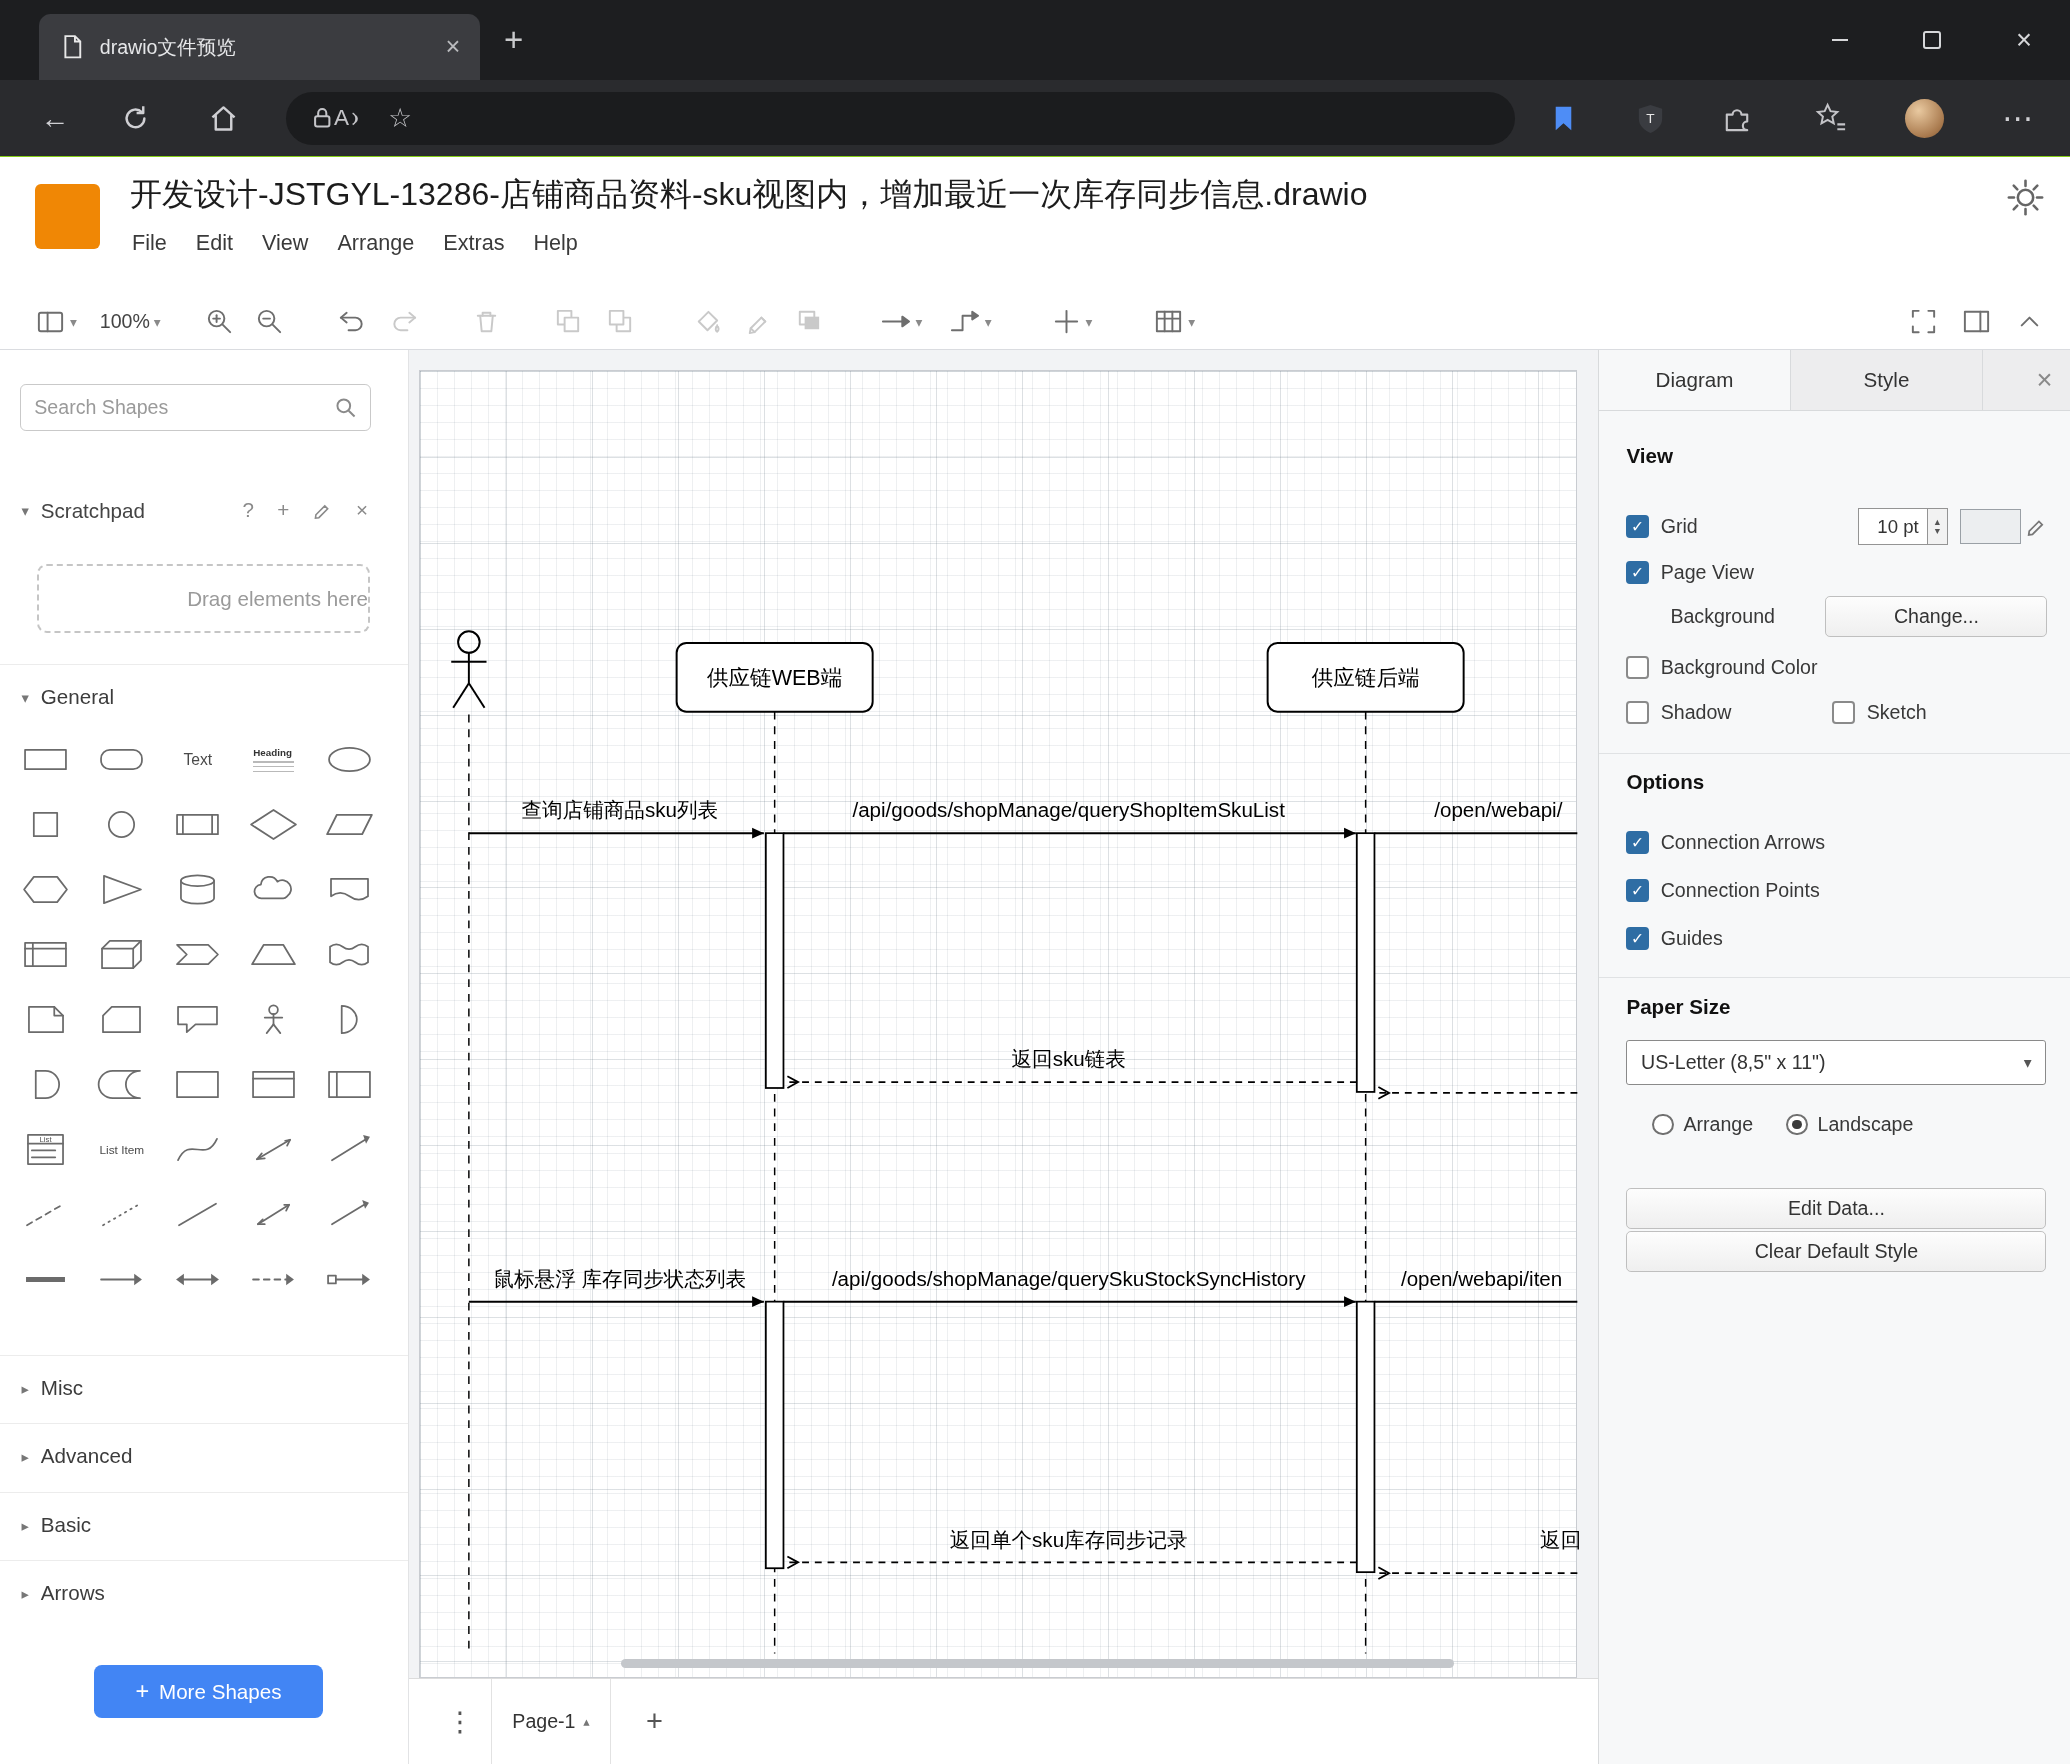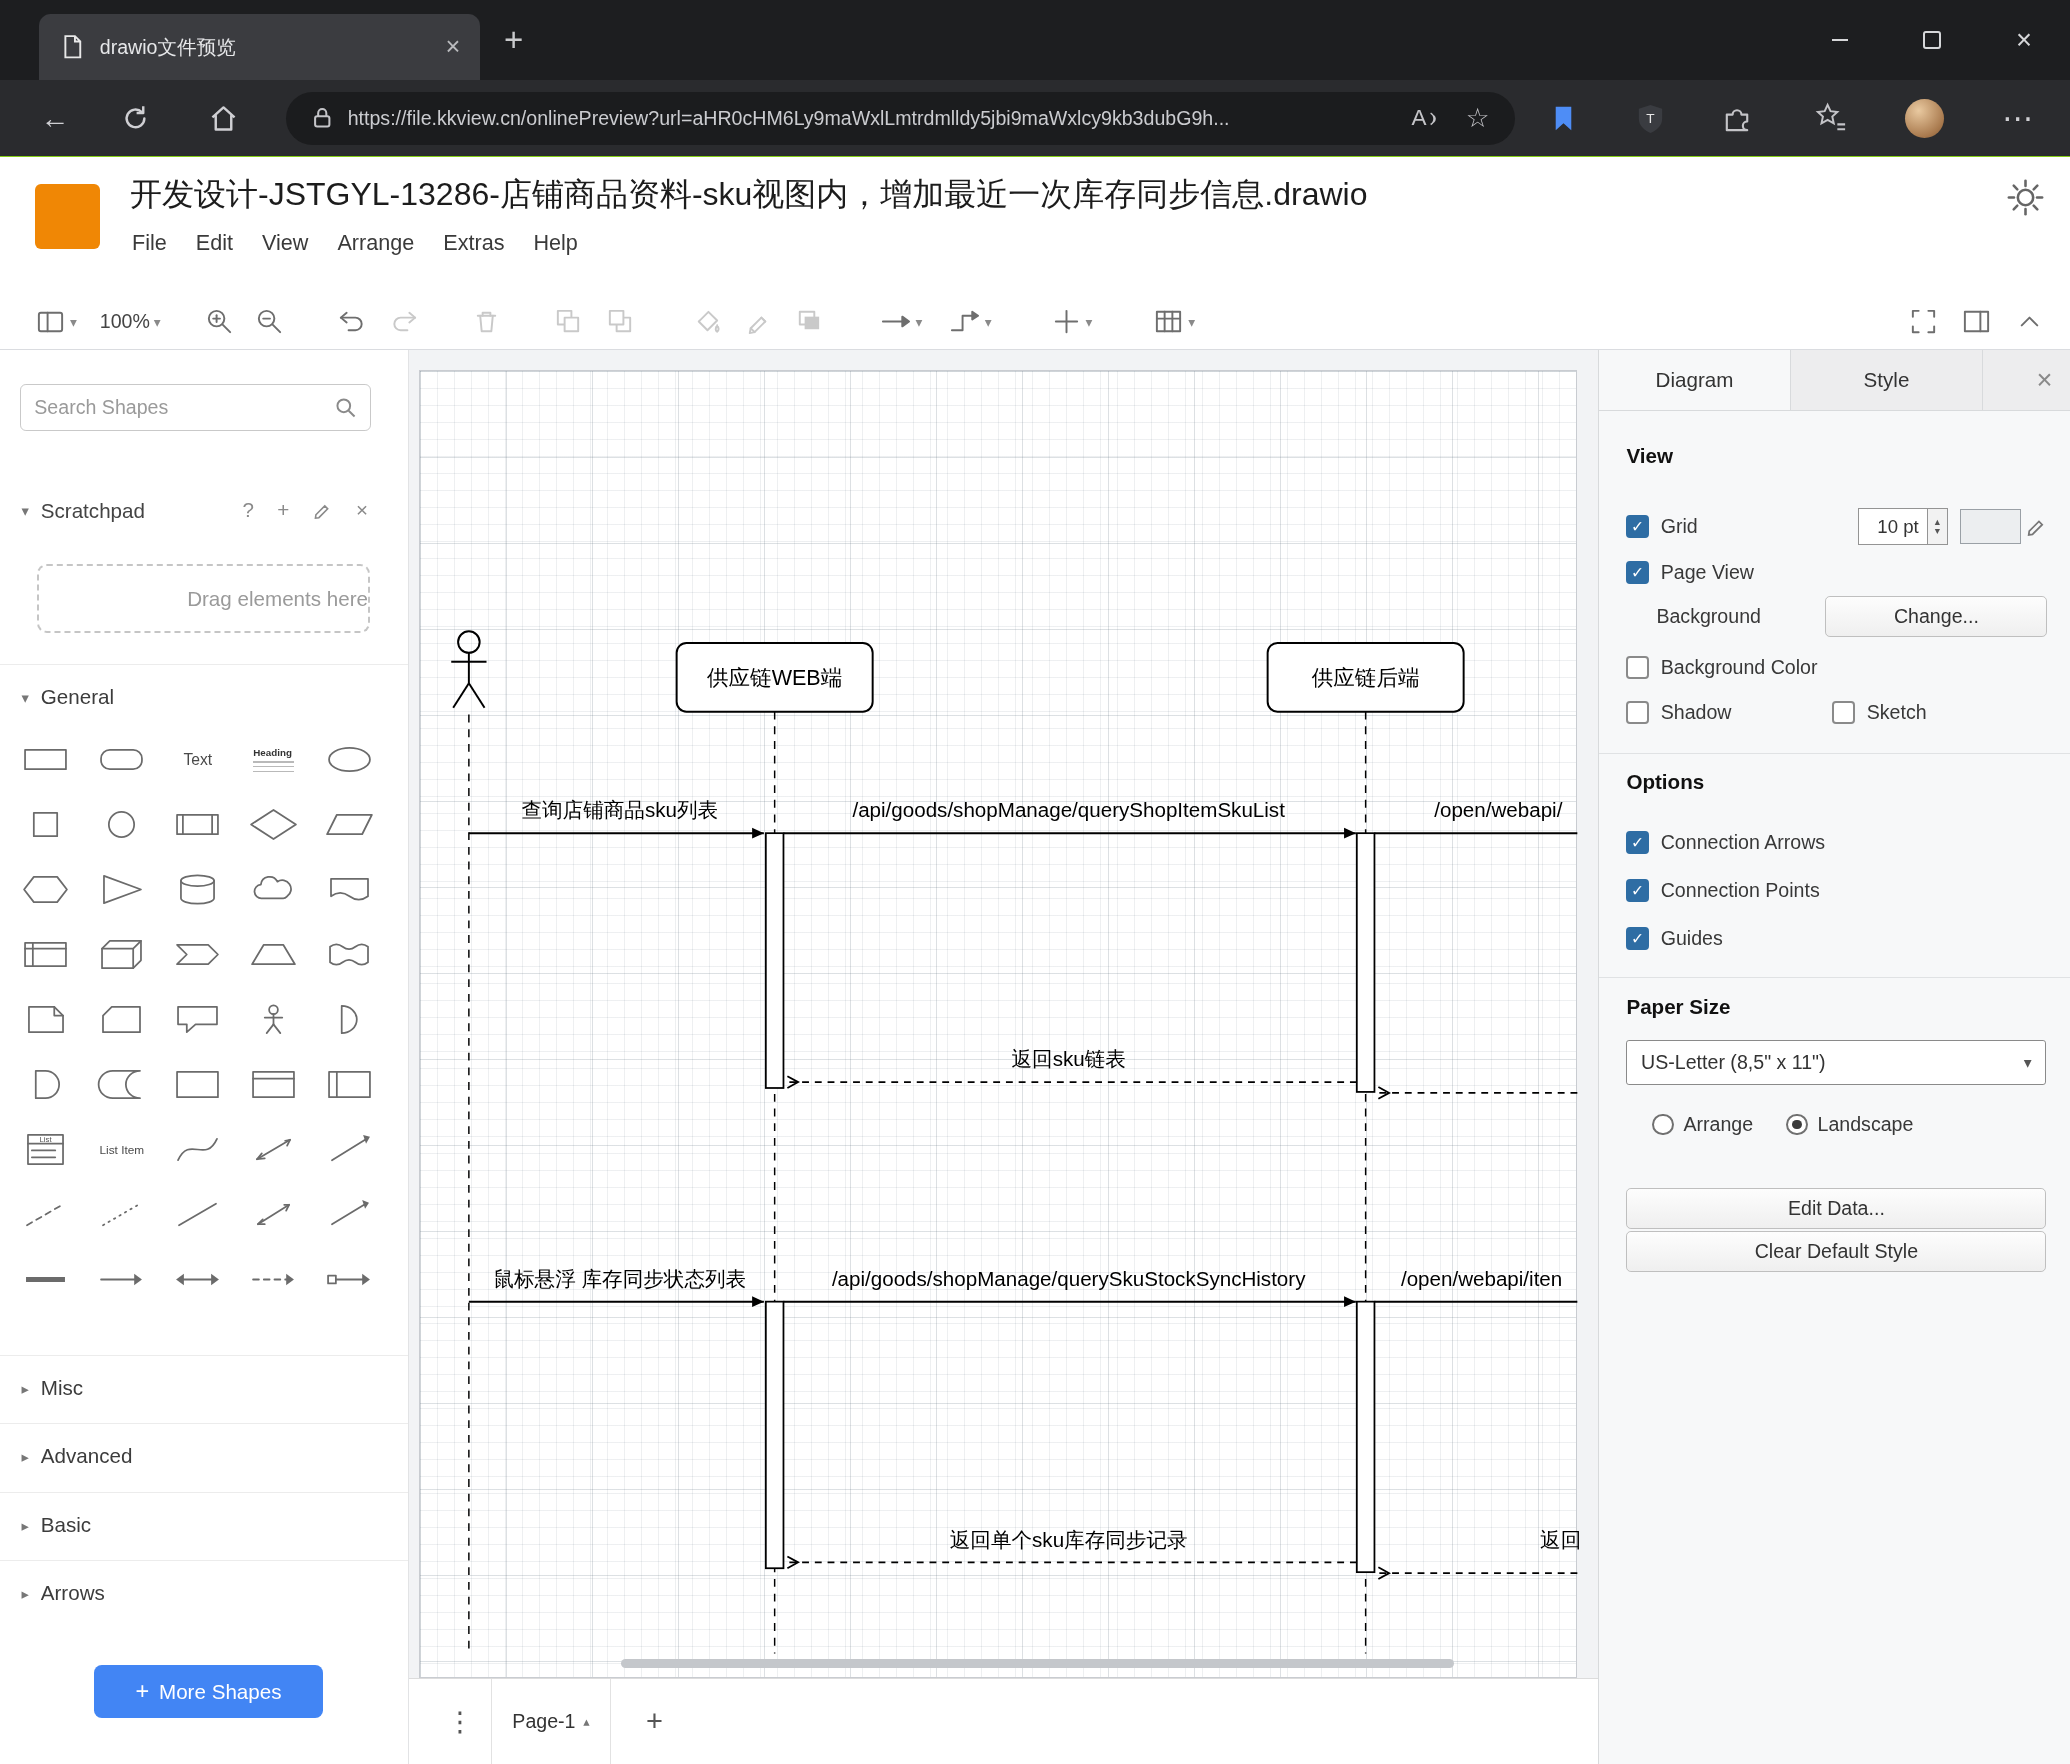--- a/index.html
+++ b/index.html
@@ -153,21 +153,20 @@
         <path d="M21 3 v6 h-6" fill="none" stroke="#cfcfd3" stroke-width="2.2" stroke-linejoin="round"></path>
       </svg>
     <svg class="navsvg" style="left:208px" viewBox="0 0 28 28">
         <path d="M4 13 L14 4 L24 13 M7 11 V24 H21 V11" fill="none" stroke="#cfcfd3" stroke-width="2.2" stroke-linejoin="round"></path>
       </svg>
     <div class="pill">
       <svg class="lock" viewBox="0 0 24 24">
           <rect x="5" y="10" width="14" height="10" rx="2" fill="none" stroke="#c4c4c8" stroke-width="2"></rect>
           <path d="M8 10 V7 a4 4 0 0 1 8 0 v3" fill="none" stroke="#c4c4c8" stroke-width="2"></path>
         </svg>
-      <span class="url">https://file.kkview.cn/onlinePreview?url=aHR0cHM6Ly9maWxlLmtrdmlldy5jbi9maWxlcy9kb3dubG9h...</span>
       <span class="ra">
           <span>A</span>
           <svg viewBox="0 0 12 20" width="9.8" height="17.6">
             <path d="M2 3 a8 8 0 0 1 0 14 M5.5 6 a5 5 0 0 1 0 8" fill="none" stroke="#c4c4c8" stroke-width="1.8"></path>
           </svg>
         </span>
       <span class="favstar">☆</span>
     </div>
     <svg class="extico" style="left:1546px" viewBox="0 0 36 36">
         <path d="M10 6 h16 v24 l-8 -7 -8 7 z" fill="#4e8df6"></path>
@@ -784,21 +783,21 @@
     </div>
 
     <div class="frow" style="top:201px">
       <span class="cb checked">
           <i class="chk">✓</i>
         </span>
       <span class="flabel">Page View</span>
     </div>
 
     <div class="frow" style="top:245px">
-      <span class="flabel" style="margin-left:30px">Background</span>
+      <span class="flabel" style="margin-left:44px">Background</span>
       <button class="fbtn changebtn">Change...</button>
     </div>
 
     <div class="frow" style="top:296px">
       <span class="cb"></span>
       <span class="flabel">Background Color</span>
     </div>
 
     <div class="frow" style="top:341px">
       <span class="cb"></span>

